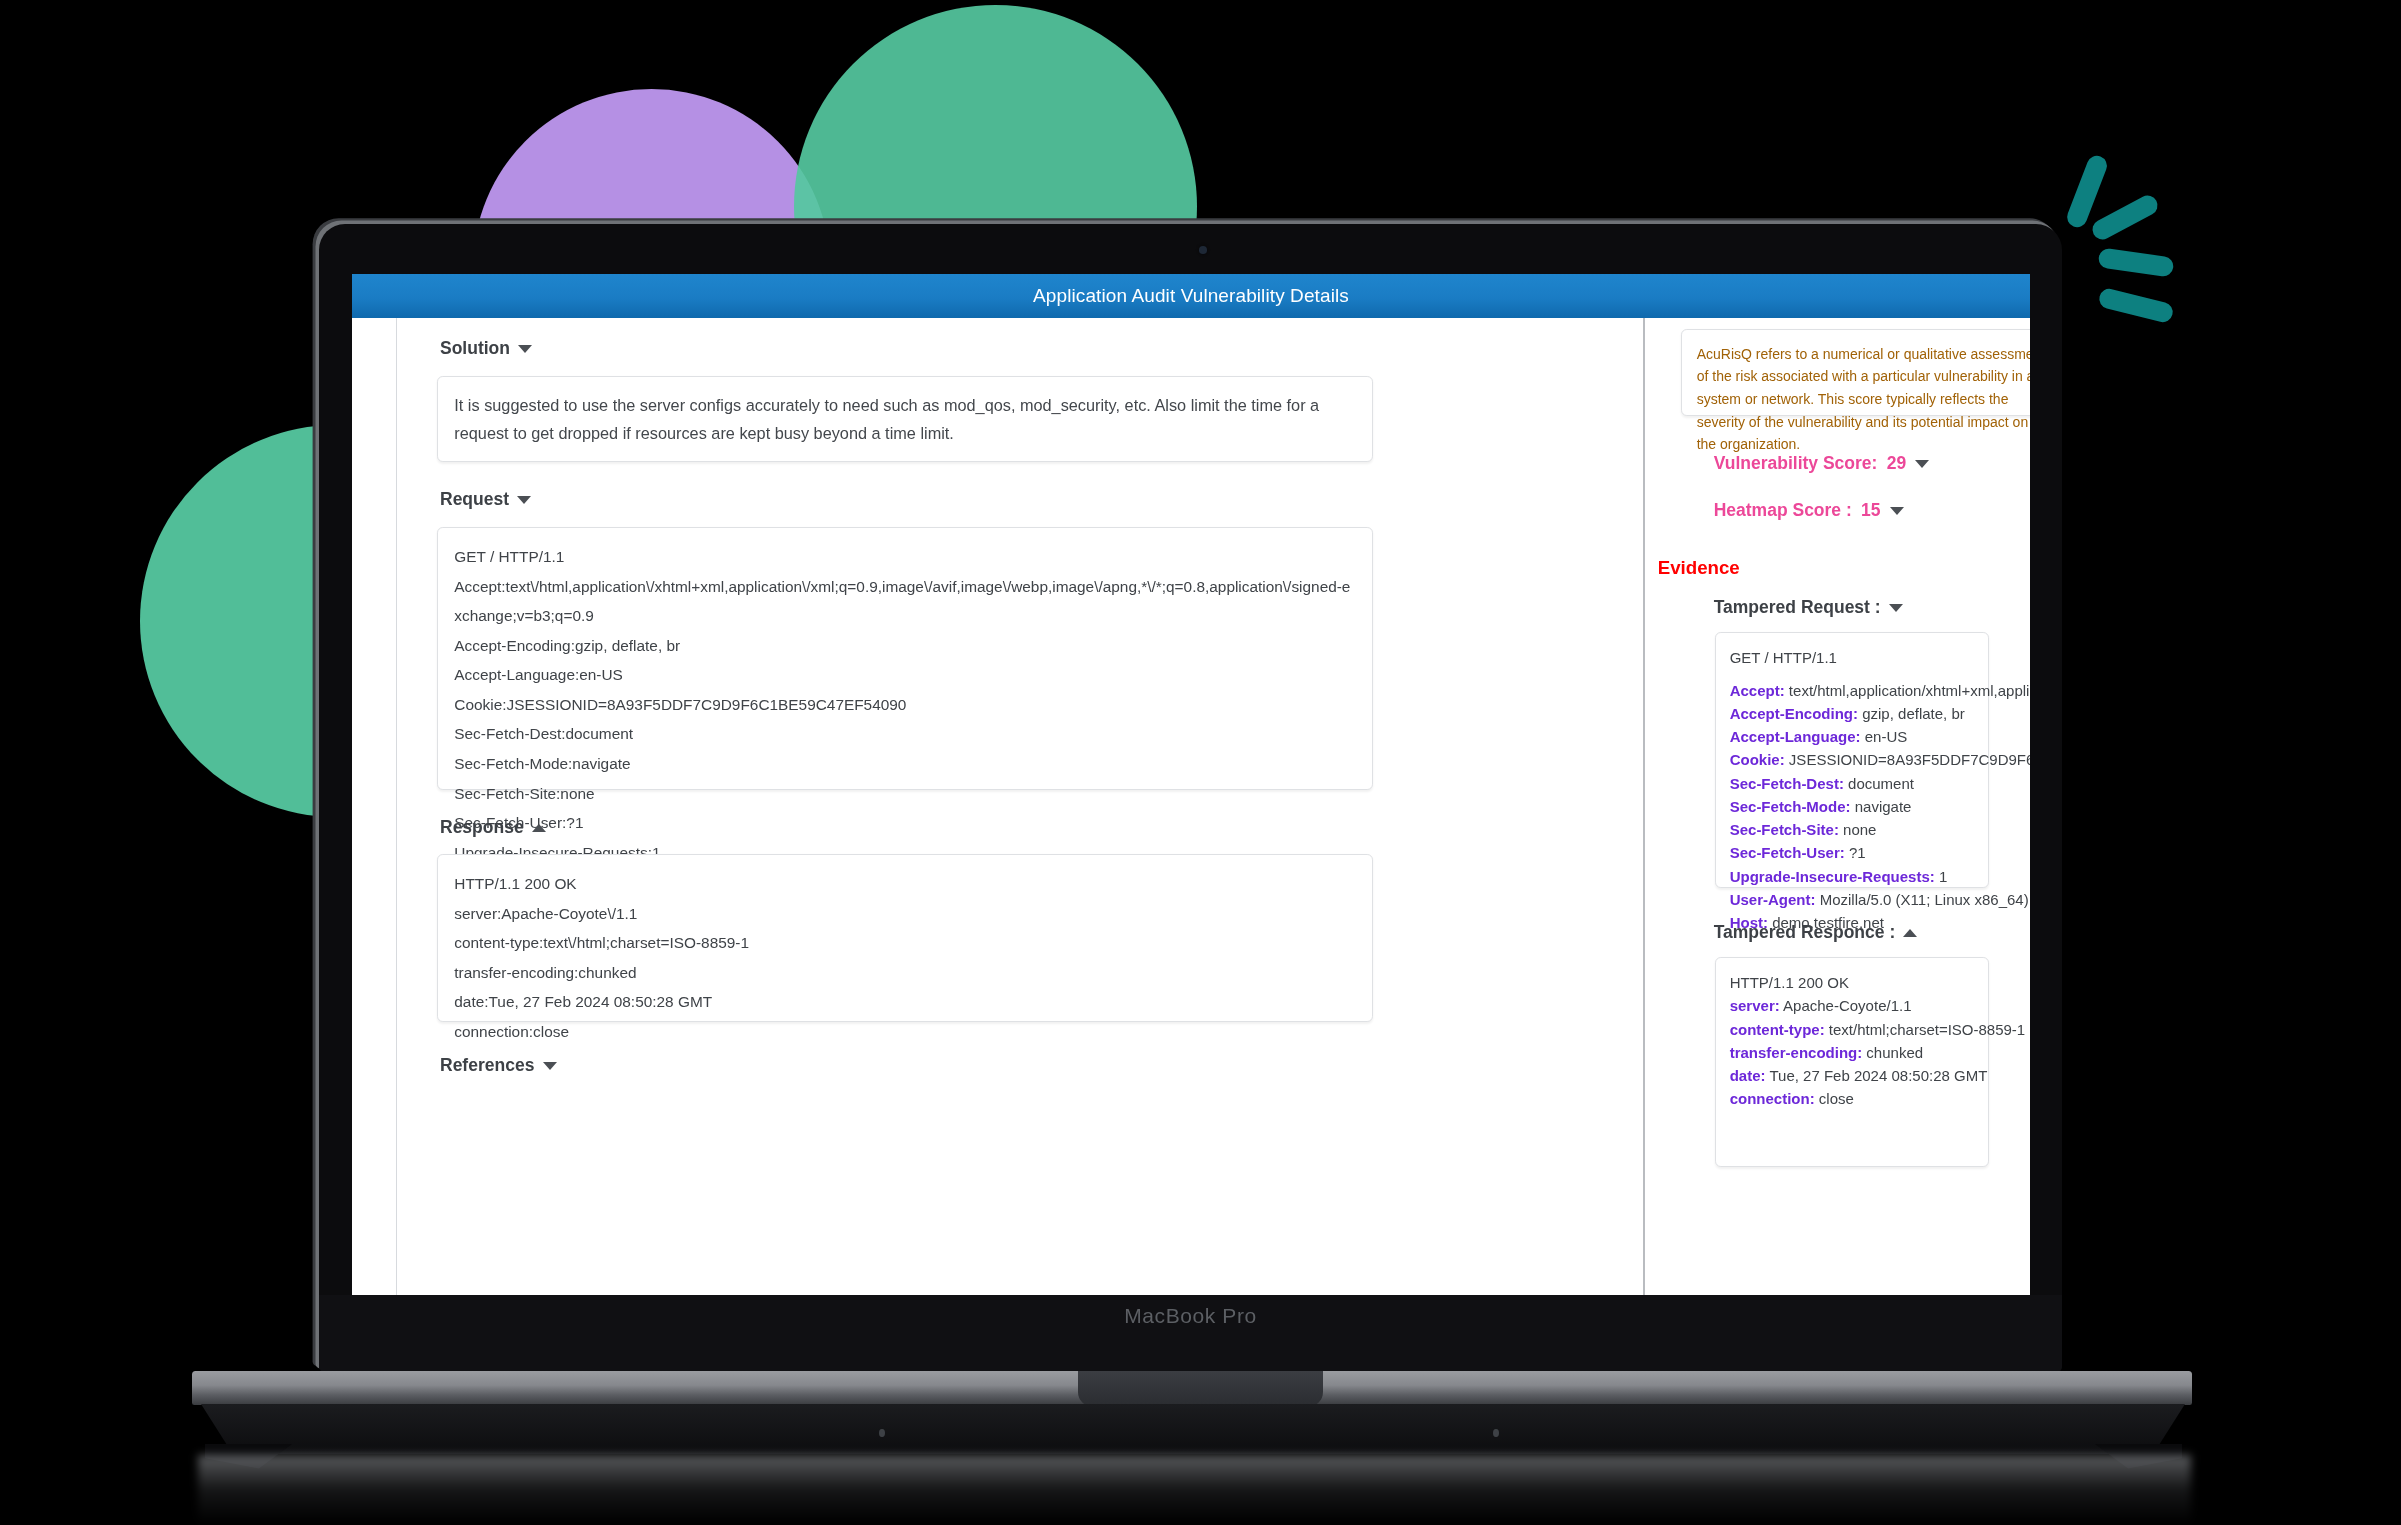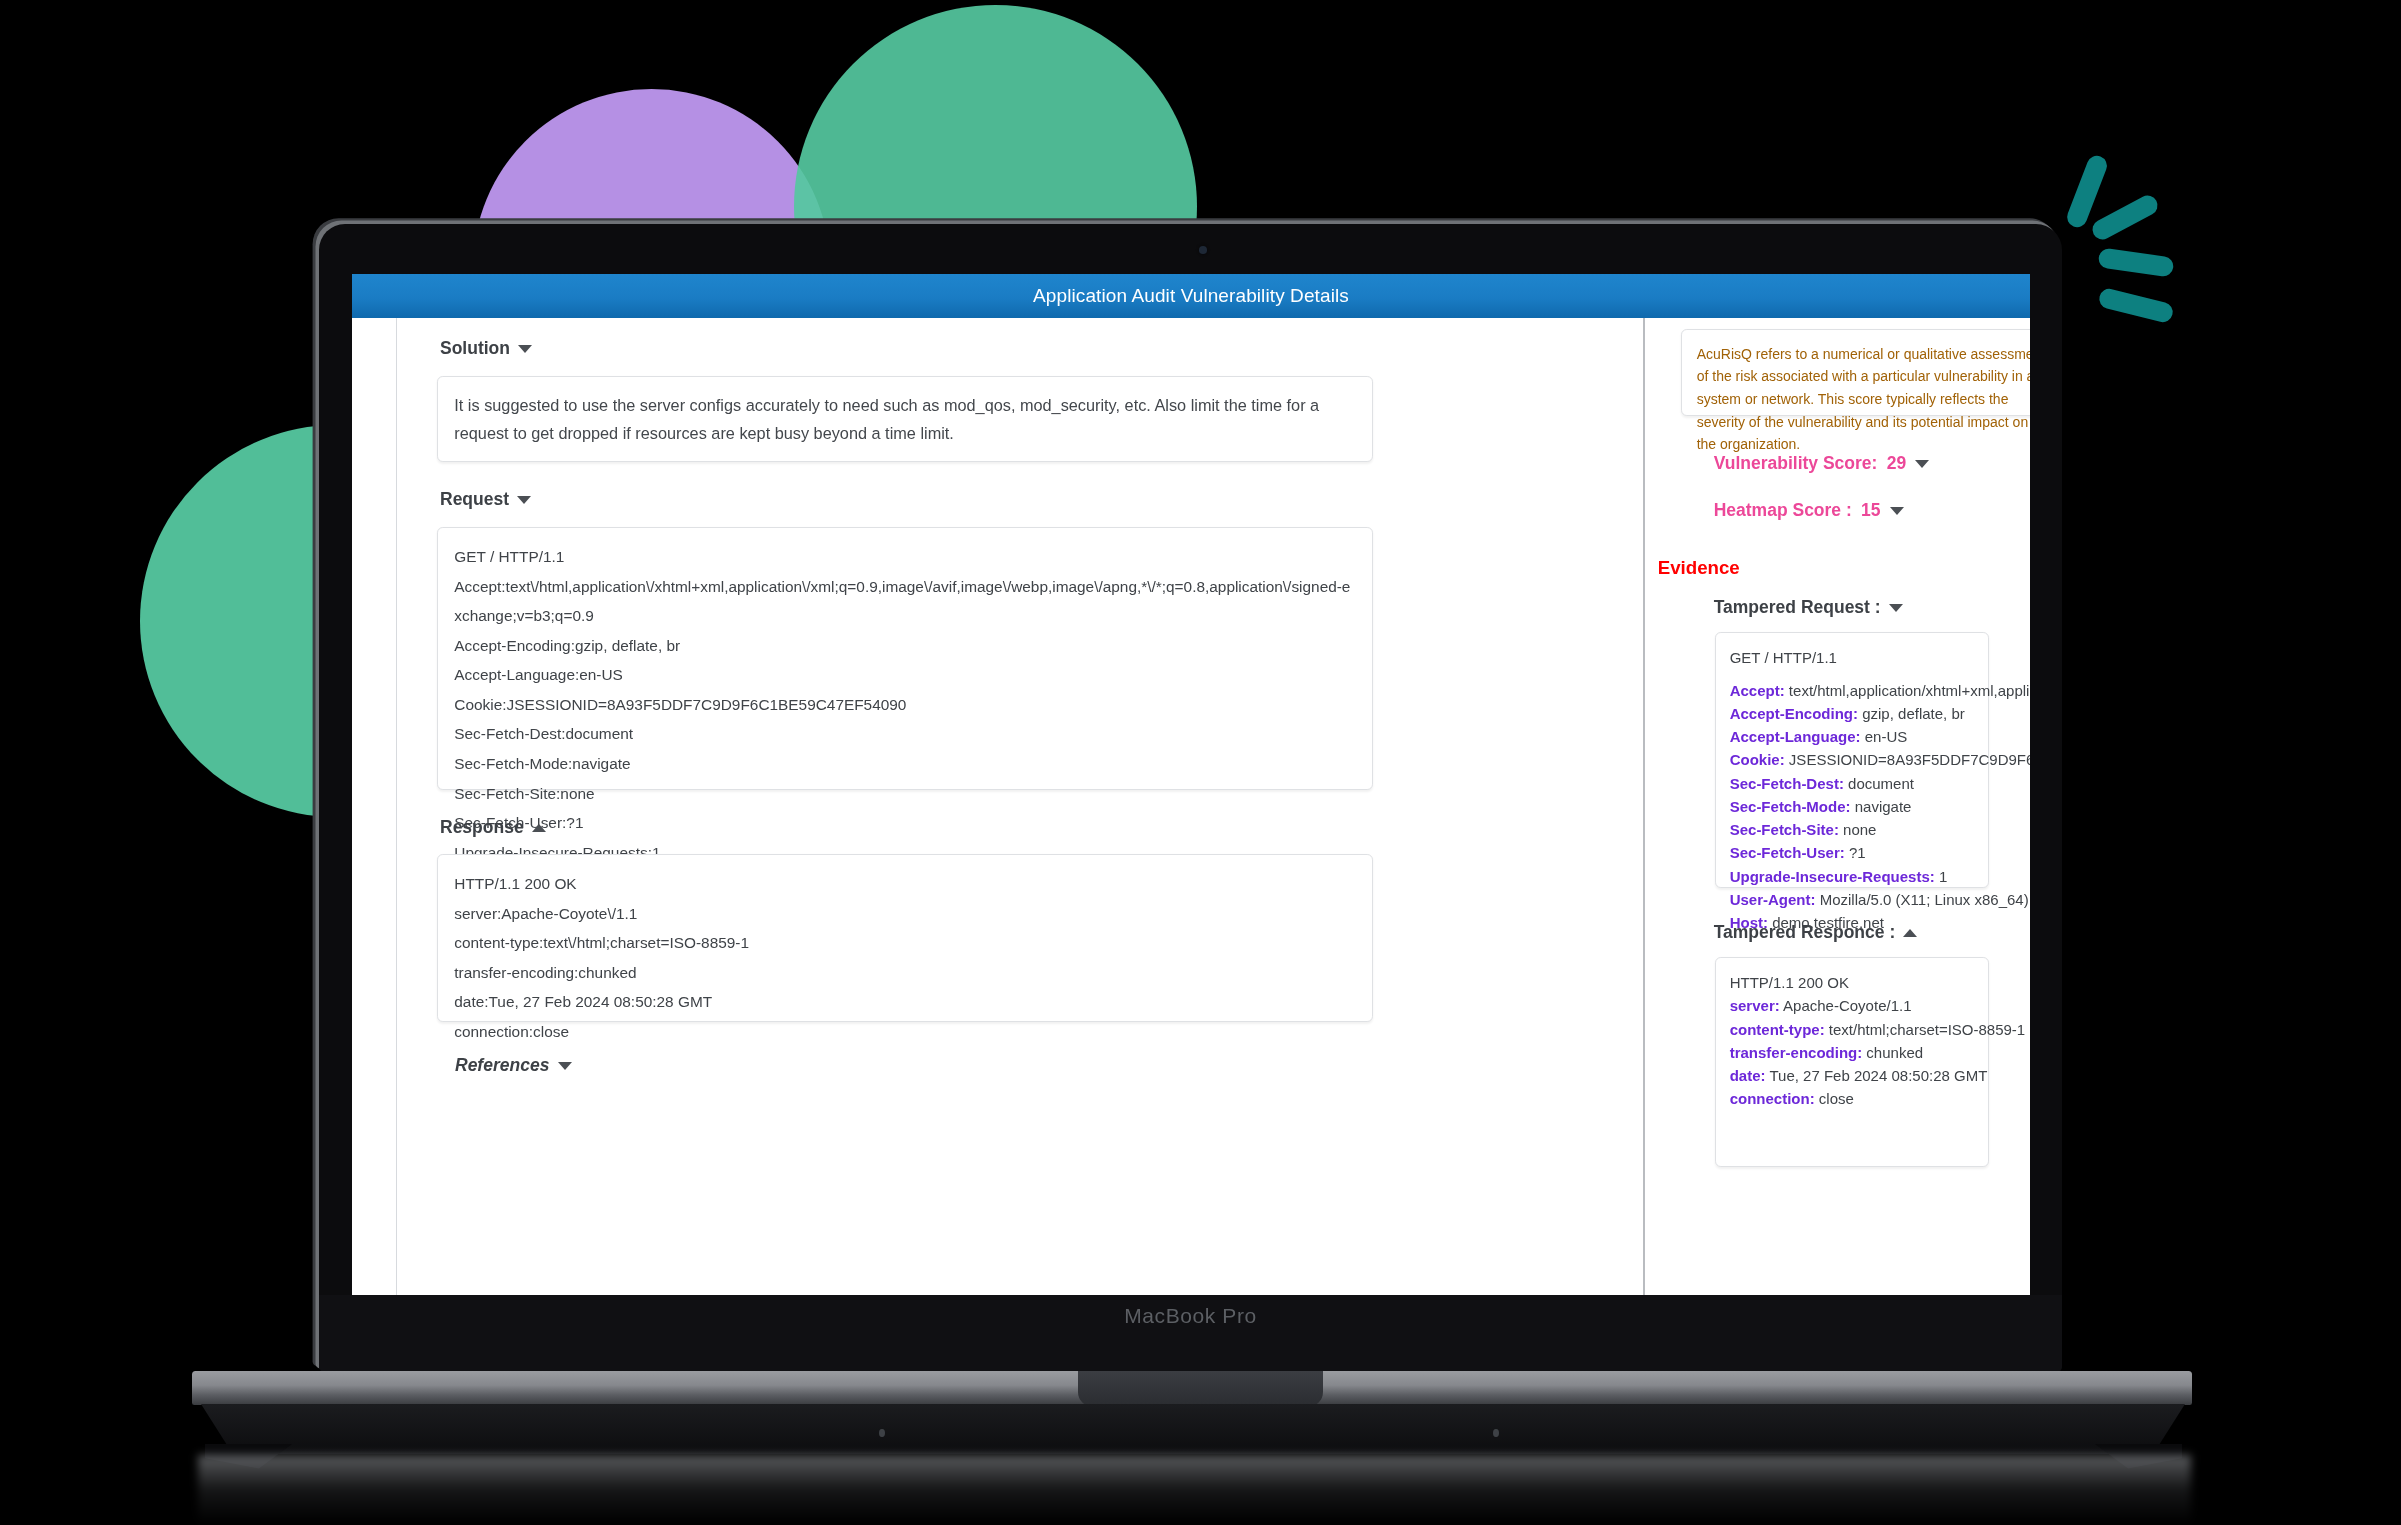--- a/index.html
+++ b/index.html
@@ -82,21 +82,21 @@
   .body-text{font-size:16.3px;color:#43474c;line-height:1.72;}
   .mono-block{font-size:15.4px;color:#3f4348;line-height:1.92;white-space:pre-wrap;
               word-break:break-all;font-family:"Liberation Sans","DejaVu Sans",sans-serif;}
 
   #solution-head{position:absolute;left:43px;top:20px;}
   #solution-card{position:absolute;left:40px;top:58px;width:936px;height:86px;padding:14px 16.3px;}
   #request-head{position:absolute;left:43px;top:171px;}
   #request-card{position:absolute;left:40px;top:209px;width:936px;height:263px;padding:14px 16.3px;}
   #response-head{position:absolute;left:43px;top:499px;}
   #response-card{position:absolute;left:40px;top:536px;width:936px;height:168px;padding:14px 16.3px;}
-  #references-head{position:absolute;left:58px;top:737px;font-style:italic;}
+  #references-head{position:absolute;left:43px;top:737px;}
 
   
   #acurisq-card{position:absolute;left:36px;top:10.5px;width:385px;height:87px;padding:13px 15px;}
   #acurisq-text{font-size:14px;color:#a16207;line-height:1.62;}
   .score-row{position:absolute;display:inline-flex;align-items:center;gap:9.3px;
              font-size:17.5px;font-weight:bold;color:#ec4899;}
   #vuln-score{left:69px;top:135px;}
   #heat-score{left:69px;top:182px;}
   #evidence-label{position:absolute;left:13px;top:239px;font-size:18.7px;font-weight:bold;color:#ff0000;}
   #treq-head{position:absolute;left:69px;top:279px;}

